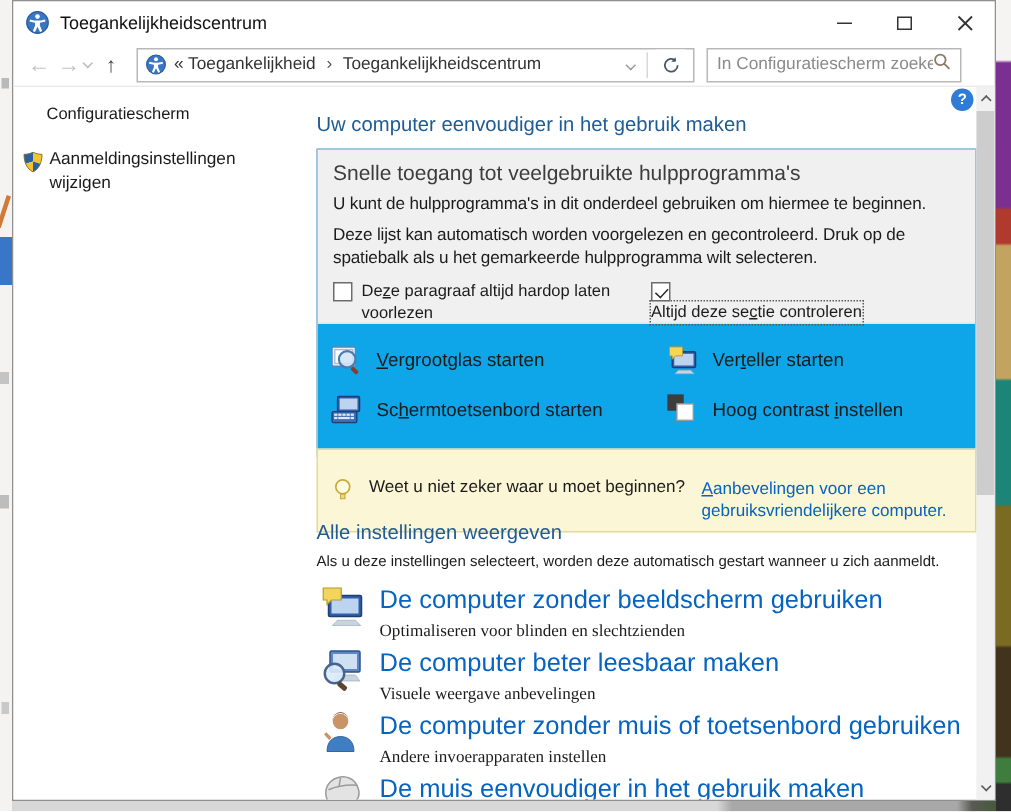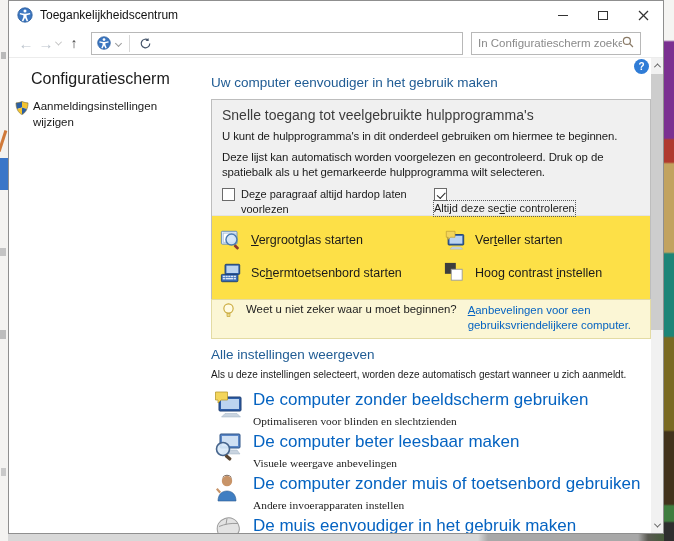--- a/index.html
+++ b/index.html
@@ -53,50 +53,50 @@
   .addressbar .refresh { width:20px; height:21px; display:flex; align-items:center; justify-content:center; flex:none; background:#fff; border:none; }
   .searchbox { margin-left:8px; width:170px; height:23px; border:1px solid #b8b8b8; display:flex; align-items:center; padding:0 6px; background:#fff; flex:none; }
   .searchbox input { border:none; outline:none; flex:1 1 auto; font-family:"Liberation Sans",sans-serif; font-size:11.5px; color:#555; min-width:0; background:transparent; }
   .searchbox input::placeholder { color:#8a8a8a; opacity:1; }
   .searchbox .mag { flex:none; }
 
   
   .content { position:relative; height:475px; overflow:hidden; background:#fff; }
 
   .sidebar { position:absolute; left:0; top:0; width:196px; height:100%; }
-  .sb-home { position:absolute; left:22px; top:12px; font-size:16px; color:#1a1a1a; text-decoration:none;text-align:center; }
+  .sb-home { position:absolute; left:22px; top:12px; font-size:11px; color:#1a1a1a; text-decoration:none;text-align:center; }
   .sb-admin { position:absolute; left:5px; top:41px; display:flex; gap:3px; width:170px; }
   .sb-admin .shield { width:16px; height:16px; flex:none; margin-top:1px; }
   .sb-admin a { font-size:11.5px; color:#1a1a1a; text-decoration:none; line-height:1.35; }
 
   .main { position:absolute; left:202px; top:0; width:442px; height:100%; }
   .page-title { position:absolute; left:0; top:17px; font-size:13.5px; font-weight:normal; color:#205c94; }
 
-  .qa-box { position:absolute; left:0; top:41px; width:440px; height:206px; border:1px solid #bdbdbd; background:#fde047; }
+  .qa-box { position:absolute; left:0; top:41px; width:440px; height:206px; border:1px solid #bdbdbd; background:#0ea5e9; }
   .qa-top { height:116px; background:#f0f0f0; border-bottom:1px solid #e3e3e3; padding:7px 10px 0 10px; }
   .qa-heading { font-size:14px; font-weight:normal; color:#3c3c3c; }
   .qa-text { font-size:11.4px; color:#1b1b1b; line-height:1.3; margin-top:6px; letter-spacing:-0.1px; }
   .cb-row { display:flex; align-items:flex-start; margin-top:8px; }
   .checkbox { position:relative; width:13px; height:13px; border:1px solid #6b6b6b; background:#fff; flex:none; margin-right:6px; margin-top:1px; }
   .checkbox.checked::after { content:""; position:absolute; left:1.5px; top:2.5px; width:7px; height:3.5px;
     border-left:1.7px solid #2b2b2b; border-bottom:1.7px solid #2b2b2b; transform:rotate(-47deg); }
   .cb-label { font-size:11px; color:#1b1b1b; line-height:1.35; }
   .cb1 { display:flex; width:208px; }
   .cb1 .cb-label { width:180px; }
   .cb2 { display:flex; margin-left:4px;flex-direction:column; }
   .focus-dotted { outline:1px dotted #5a5a5a; }
   .accel { text-decoration:underline; }
 
   .qa-tools { display:grid; grid-template-columns:224px auto; row-gap:11px; padding:13px 0 0 8px; }
   .tool { display:flex; align-items:center; gap:9px; cursor:pointer; }
   .tool .ticon { width:22px; height:22px; flex:none; }
   .tool .tlabel { font-size:12.5px; color:#1a1a1a; }
 
   .tip { position:absolute; left:0; top:241px; width:440px; min-height:36px; background:#fbf6d5; border:1px solid #e3dba4;
-    display:flex; align-items:flex-start; padding:0 8px 5px 10px; gap:11px; }
+    display:flex; align-items:flex-start; padding:16px 8px 5px 10px; gap:11px; }
   .tip .bulb { flex:none; margin-top:2px; }
   .tip .tip-q { font-size:11.4px; color:#1b1b1b; white-space:nowrap; margin-top:3px; }
   .tip .tip-link { flex:1 1 auto; font-size:11.4px; color:#0563c1; line-height:1.3; margin-top:3px; cursor:pointer; }
 
   .settings-heading { position:absolute; left:0; top:289px; font-size:13.5px; font-weight:normal; color:#205c94; }
   .settings-desc { position:absolute; left:0; top:311px; font-size:10px; color:#1b1b1b; }
   .settings-list { position:absolute; left:2px; top:331px; width:438px; }
   .setting-item { display:flex; gap:10px; margin-bottom:10px; height:32px; }
   .setting-item .sicon { width:30px; height:30px; flex:none; }
   .setting-texts { padding-top:1px; }
@@ -163,20 +163,26 @@
       <span class="nav-arrow nav-up">↑</span>
 
       <div class="addressbar">
         <span class="crumb-icon">
           <svg viewBox="0 0 20 20" width="14" height="14">
             <circle cx="10" cy="10" r="9" fill="#3b76c0" stroke="#2a5a9b"></circle>
             <circle cx="10" cy="5.1" r="1.9" fill="#fff"></circle>
             <path d="M3.8 7.4c2.1.7 4.1 1 6.2 1s4.1-.3 6.2-1l.5 1.8-4.7 1.1v2.1l1.9 4.7-1.8.8-2.1-4.4-2.1 4.4-1.8-.8 1.9-4.7V10.3L3.3 9.2z" fill="#fff"></path>
           </svg>
         </span>
+        <span class="crumbs">
+          <span>«</span>
+          <span>Toegankelijkheid</span>
+          <span class="sep">›</span>
+          <span>Toegankelijkheidscentrum</span>
+        </span>
         <span class="chev dd-chev"></span>
         <span class="divider"></span>
         <button class="refresh">
           <svg width="13" height="13" viewBox="0 0 14 14">
             <path d="M11.6 7a4.6 4.6 0 1 1-1.4-3.3" fill="none" stroke="#44546a" stroke-width="1.3"></path>
             <path d="M10.2 1.2v3.2H7z" fill="#44546a"></path>
           </svg>
         </button>
       </div>
 

